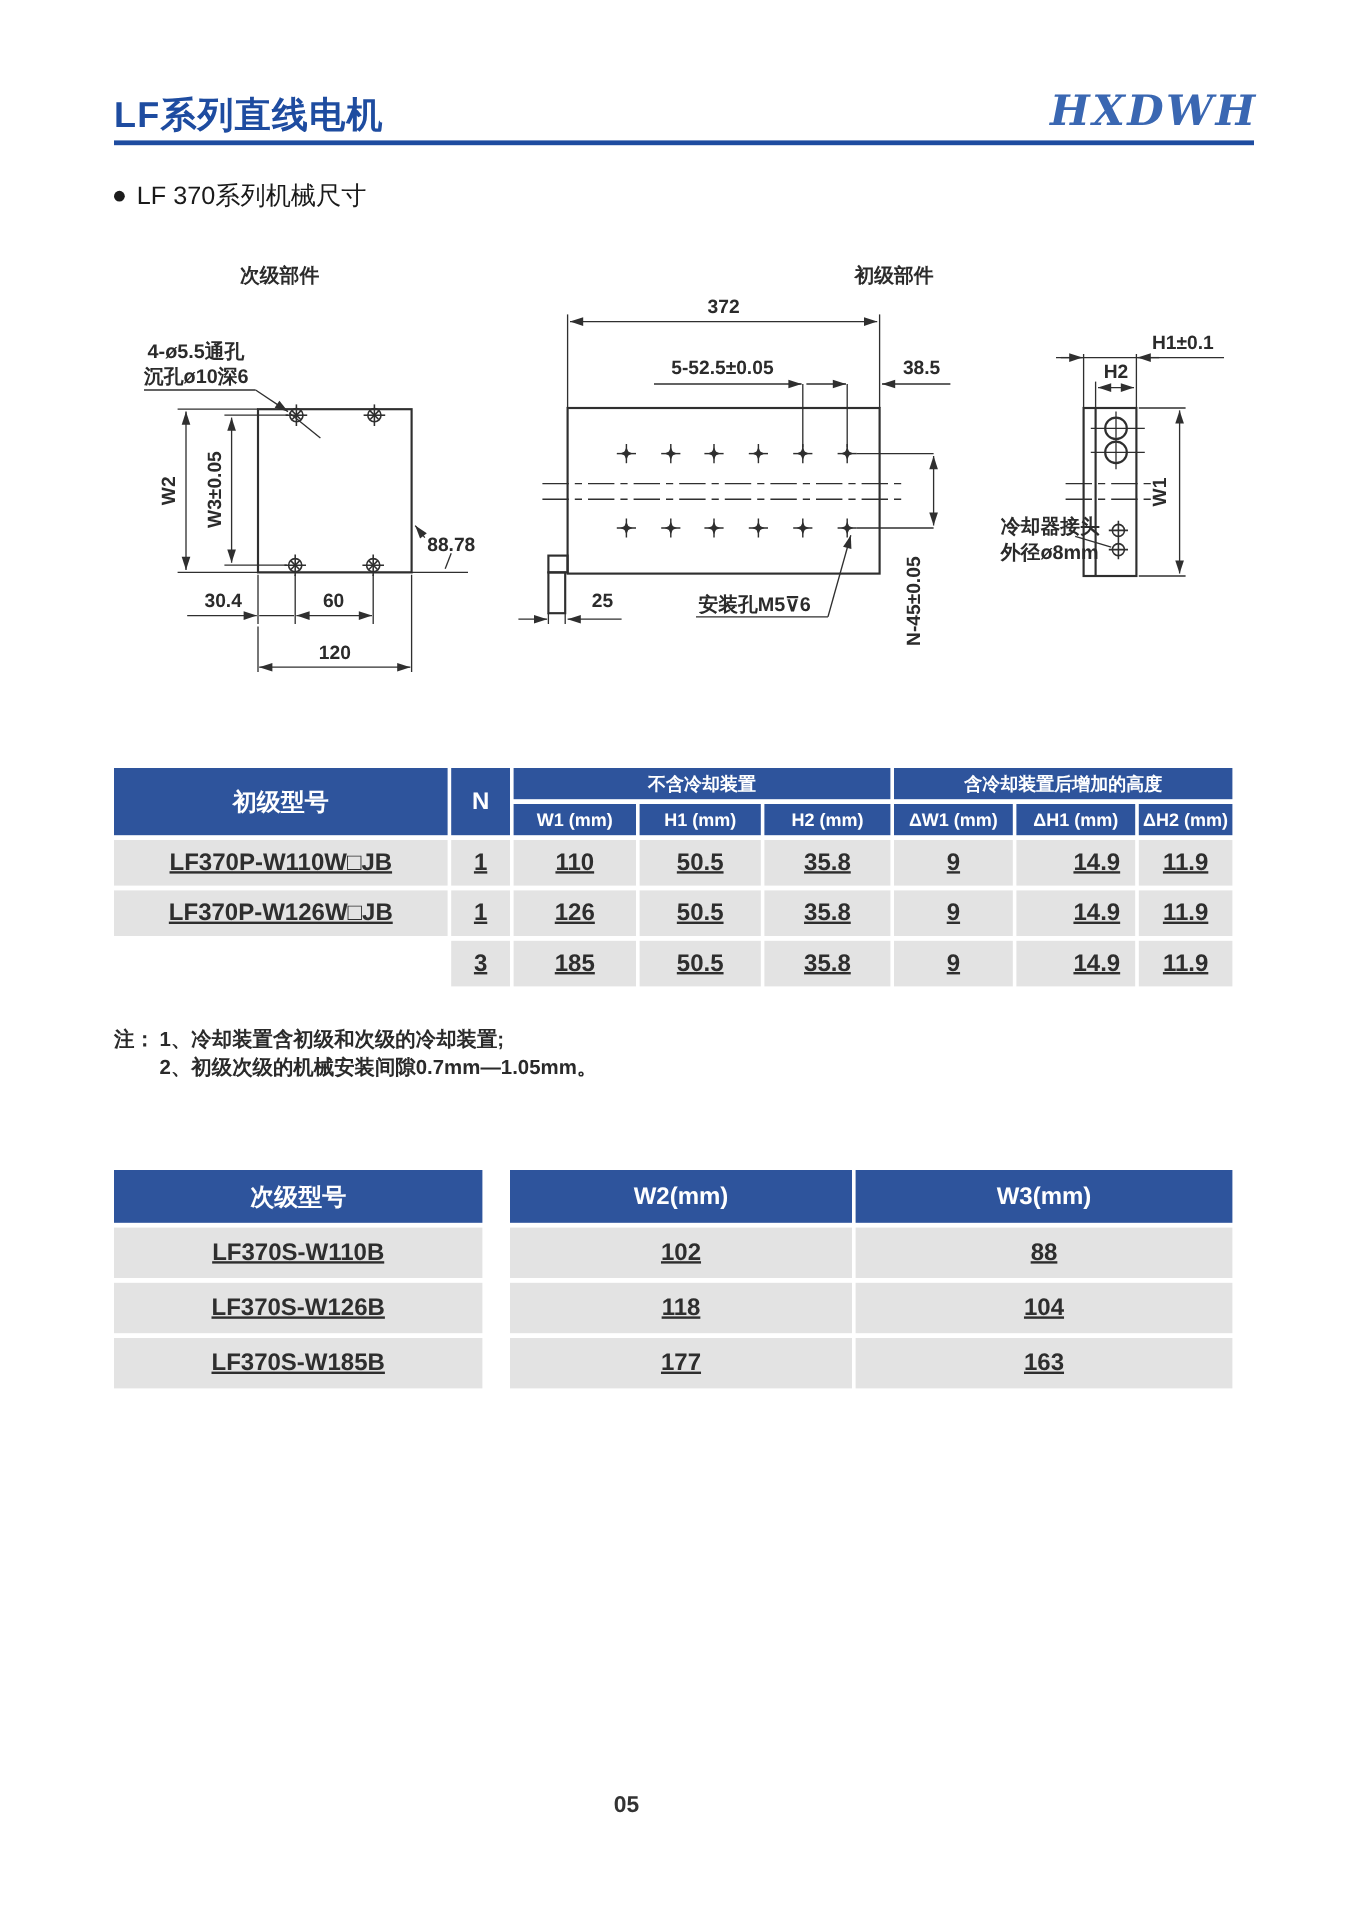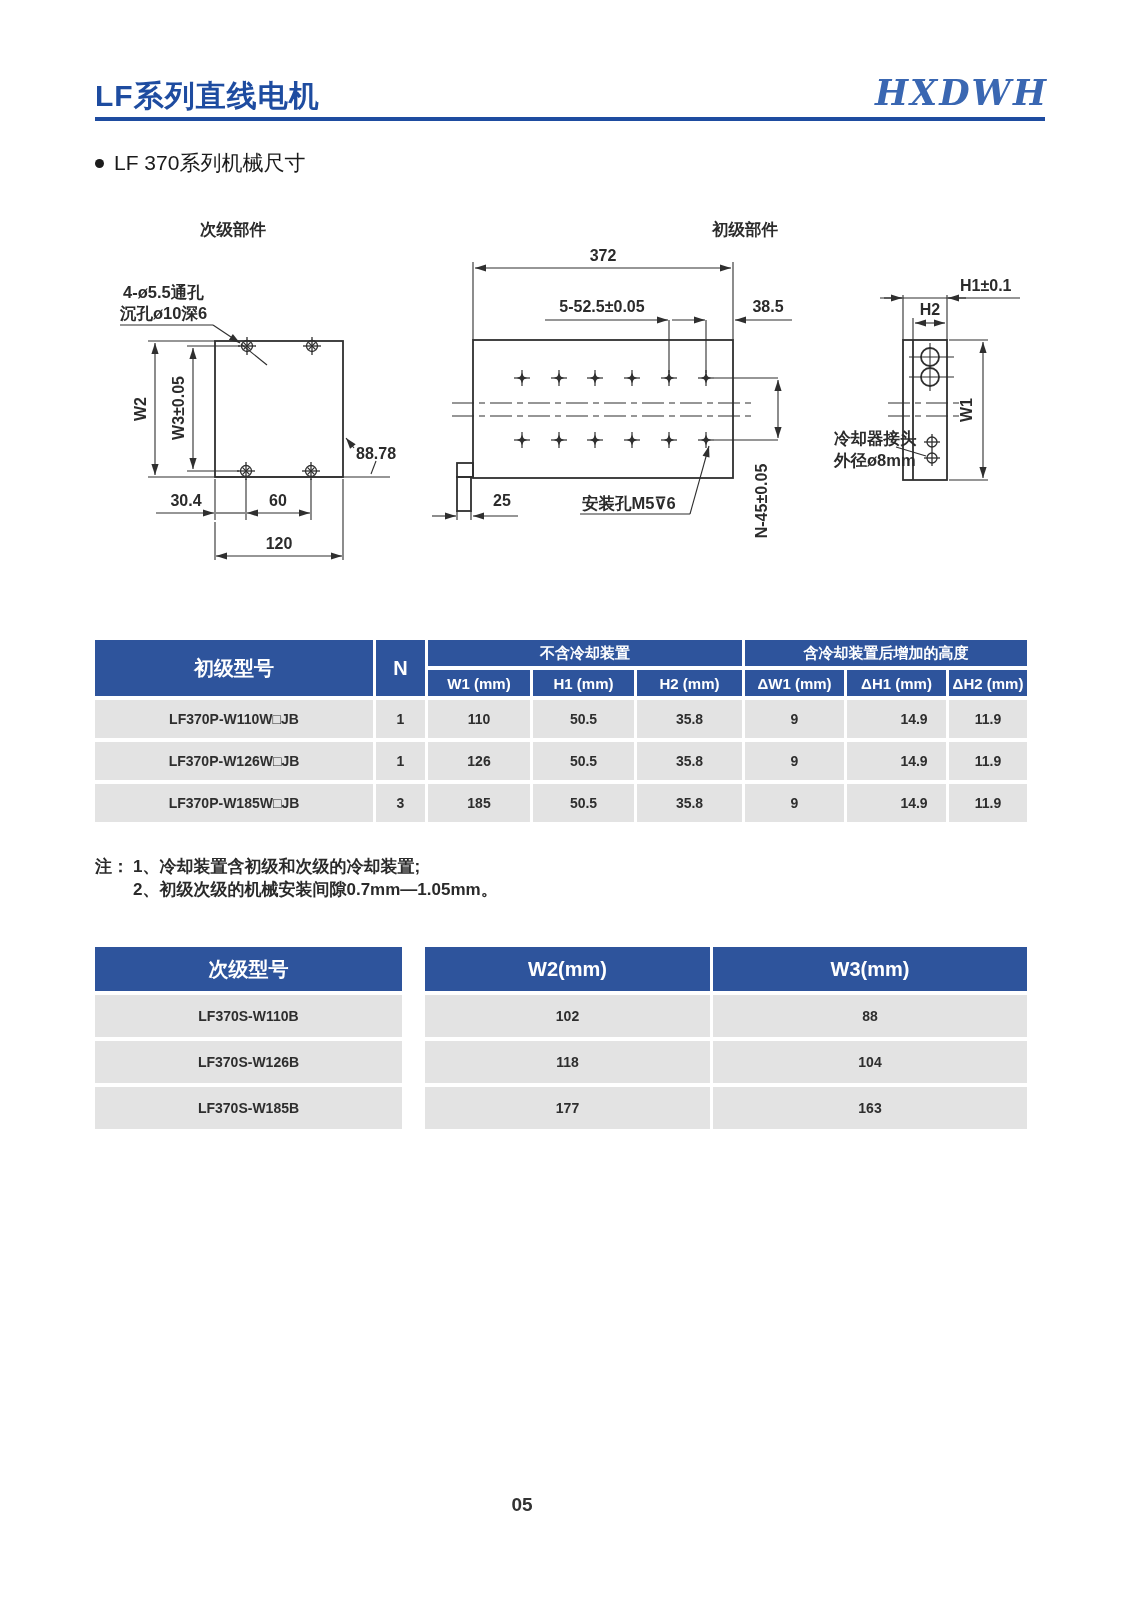--- a/index.html
+++ b/index.html
@@ -24,28 +24,28 @@
   .geo{stroke:#2f2f2f;stroke-width:1.8;fill:none;}
   .dim{stroke:#2f2f2f;stroke-width:1.1;fill:none;}
   .cl{stroke:#2f2f2f;stroke-width:1.2;fill:none;stroke-dasharray:22 5 6 5;}
   .dt{font-family:"Liberation Sans",sans-serif;font-size:16px;font-weight:bold;fill:#2b2b2b;}
   .dtc{font-family:"Liberation Sans",sans-serif;font-size:16.5px;font-weight:bold;fill:#2b2b2b;}
 
   
   .t1{position:absolute;left:95px;top:640px;width:935px;display:grid;
       grid-template-columns:278px 49px 102px 101px 105px 99px 99px 78px;
       grid-template-rows:26px 26px 38px 38px 38px;column-gap:3px;row-gap:4px;}
-  .t2{position:absolute;left:95px;top:947px;width:935px;display:grid;
+  .t2{position:absolute;left:95px;top:975px;width:935px;display:grid;
       grid-template-columns:307px 305px 314px;
       grid-template-rows:44px 42px 42px 42px;column-gap:3px;row-gap:4px;}
   .h{background:#2e549c;color:#fff;font-weight:bold;font-size:15px;
      display:flex;align-items:center;justify-content:center;text-align:center;}
   .h16{font-size:20px;}
-  .d{background:#e3e3e3;color:#2e2e2e;font-weight:bold;font-size:14px;
-     display:flex;align-items:center;justify-content:center;}
+  .d{background:#e3e3e3;color:#2e2e2e;font-weight:bold;font-size:20px;
+     display:flex;align-items:center;justify-content:center;text-decoration:underline;}
   .c1{grid-column:1;grid-row:1/3;} .c2{grid-column:2;grid-row:1/3;}
   .g1{grid-column:3/6;grid-row:1;} .g2{grid-column:6/9;grid-row:1;}
   .s1{grid-column:3;grid-row:2;} .s2{grid-column:4;grid-row:2;} .s3{grid-column:5;grid-row:2;}
   .s4{grid-column:6;grid-row:2;} .s5{grid-column:7;grid-row:2;} .s6{grid-column:8;grid-row:2;}
   .k1{grid-column:1;} .k2{grid-column:2;} .k3{grid-column:3;} .k4{grid-column:4;}
   .k5{grid-column:5;} .k6{grid-column:6;} .k7{grid-column:7;padding-left:35px;} .k8{grid-column:8;}
   .r3{grid-row:3;} .r4{grid-row:4;} .r5{grid-row:5;}
   .t2 .r2{grid-row:2;} .t2 .r3{grid-row:3;} .t2 .r4{grid-row:4;}
   .t2 .k1{grid-column:1;} .t2 .k2{grid-column:2;margin-left:20px;} .t2 .k3{grid-column:3;}
 
@@ -254,21 +254,20 @@
 
     <div class="d k1 r4">LF370P-W126W□JB</div>
     <div class="d k2 r4">1</div>
     <div class="d k3 r4">126</div>
     <div class="d k4 r4">50.5</div>
     <div class="d k5 r4">35.8</div>
     <div class="d k6 r4">9</div>
     <div class="d k7 r4">14.9</div>
     <div class="d k8 r4">11.9</div>
 
-    <div class="d k1 r5">LF370P-W185W□JB</div>
     <div class="d k2 r5">3</div>
     <div class="d k3 r5">185</div>
     <div class="d k4 r5">50.5</div>
     <div class="d k5 r5">35.8</div>
     <div class="d k6 r5">9</div>
     <div class="d k7 r5">14.9</div>
     <div class="d k8 r5">11.9</div>
   </div>
 
   <div class="notes">

